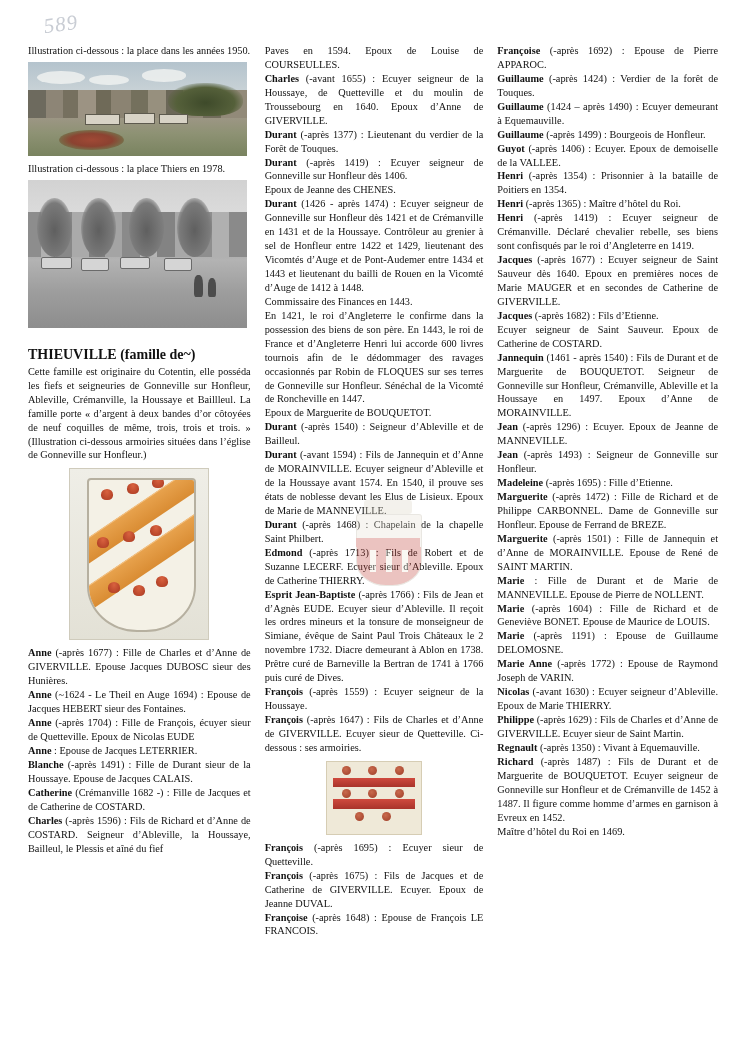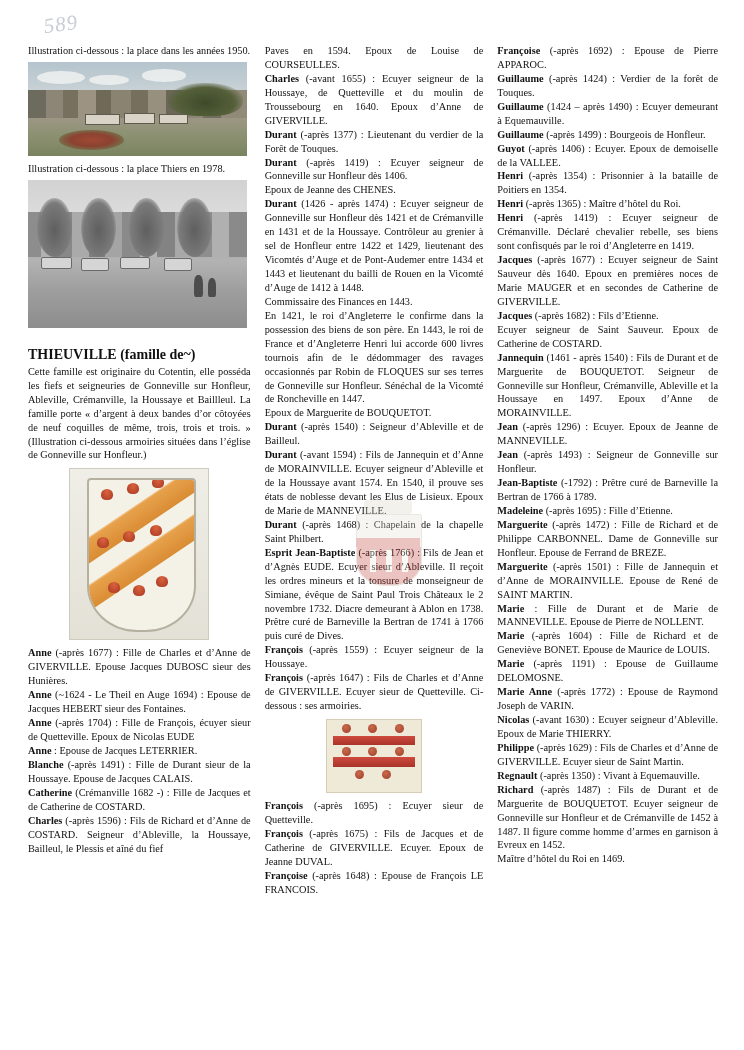--- a/index.html
+++ b/index.html
@@ -325,20 +325,21 @@
       <p class="entry"><span class="nm">Durant</span> <span>(-après 1377) : Lieutenant du verdier de la Forêt de Touques.</span></p>
       <p class="entry"><span class="nm">Durant</span> <span>(-après 1419) : Ecuyer seigneur de Gonneville sur Honfleur dès 1406.</span></p>
       <p class="entry"><span>Epoux de Jeanne des CHENES.</span></p>
       <p class="entry"><span class="nm">Durant</span> <span>(1426 - après 1474) : Ecuyer seigneur de Gonneville sur Honfleur dès 1421 et de Crémanville en 1431 et de la Houssaye. Contrôleur au grenier à sel de Honfleur entre 1422 et 1429, lieutenant des Vicomtés d’Auge et de Pont-Audemer entre 1434 et 1443 et lieutenant du bailli de Rouen en la Vicomté d’Auge de 1412 à 1448.</span></p>
       <p class="entry"><span>Commissaire des Finances en 1443.</span></p>
       <p class="entry"><span>En 1421, le roi d’Angleterre le confirme dans la possession des biens de son père. En 1443, le roi de France et d’Angleterre Henri lui accorde 600 livres tournois afin de le dédommager des ravages occasionnés par Robin de FLOQUES sur ses terres de Gonneville sur Honfleur. Sénéchal de la Vicomté de Roncheville en 1447.</span></p>
       <p class="entry"><span>Epoux de Marguerite de BOUQUETOT.</span></p>
       <p class="entry"><span class="nm">Durant</span> <span>(-après 1540) : Seigneur d’Ableville et de Bailleul.</span></p>
       <p class="entry"><span class="nm">Durant</span> <span>(-avant 1594) : Fils de Jannequin et d’Anne de MORAINVILLE. Ecuyer seigneur d’Ableville et de la Houssaye avant 1574. En 1540, il prouve ses états de noblesse devant les Elus de Lisieux. Epoux de Marie de MANNEVILLE.</span></p>
       <p class="entry"><span class="nm">Durant</span> <span>(-après 1468) : Chapelain de la chapelle Saint Philbert.</span></p>
+      <p class="entry"><span class="nm">Edmond</span> <span>(-après 1713) : Fils de Robert et de Suzanne LECERF. Ecuyer sieur d’Ableville. Epoux de Catherine THIERRY.</span></p>
       <p class="entry"><span class="nm">Esprit Jean-Baptiste</span> <span>(-après 1766) : Fils de Jean et d’Agnès EUDE. Ecuyer sieur d’Ableville. Il reçoit les ordres mineurs et la tonsure de monseigneur de Simiane, évêque de Saint Paul Trois Châteaux le 2 novembre 1732. Diacre demeurant à Ablon en 1738. Prêtre curé de Barneville la Bertran de 1741 à 1766 puis curé de Dives.</span></p>
       <p class="entry"><span class="nm">François</span> <span>(-après 1559) : Ecuyer seigneur de la Houssaye.</span></p>
       <p class="entry"><span class="nm">François</span> <span>(-après 1647) : Fils de Charles et d’Anne de GIVERVILLE. Ecuyer sieur de Quetteville. Ci-dessous : ses armoiries.</span></p>
 
       <div class="arms2">
         <div class="bar" style="top:22%;"></div>
         <div class="bar" style="top:52%;"></div>
         <div class="dot" style="left:16%; top:6%;"></div>
         <div class="dot" style="left:44%; top:6%;"></div>
         <div class="dot" style="left:72%; top:6%;"></div>
@@ -362,21 +363,20 @@
       <p class="entry"><span class="nm">Guyot</span> <span>(-après 1406) : Ecuyer. Epoux de demoiselle de la VALLEE.</span></p>
       <p class="entry"><span class="nm">Henri</span> <span>(-après 1354) : Prisonnier à la bataille de Poitiers en 1354.</span></p>
       <p class="entry"><span class="nm">Henri</span> <span>(-après 1365) : Maître d’hôtel du Roi.</span></p>
       <p class="entry"><span class="nm">Henri</span> <span>(-après 1419) : Ecuyer seigneur de Crémanville. Déclaré chevalier rebelle, ses biens sont confisqués par le roi d’Angleterre en 1419.</span></p>
       <p class="entry"><span class="nm">Jacques</span> <span>(-après 1677) : Ecuyer seigneur de Saint Sauveur dès 1640. Epoux en premières noces de Marie MAUGER et en secondes de Catherine de GIVERVILLE.</span></p>
       <p class="entry"><span class="nm">Jacques</span> <span>(-après 1682) : Fils d’Etienne.</span></p>
       <p class="entry"><span>Ecuyer seigneur de Saint Sauveur. Epoux de Catherine de COSTARD.</span></p>
       <p class="entry"><span class="nm">Jannequin</span> <span>(1461 - après 1540) : Fils de Durant et de Marguerite de BOUQUETOT. Seigneur de Gonneville sur Honfleur, Crémanville, Ableville et la Houssaye en 1497. Epoux d’Anne de MORAINVILLE.</span></p>
       <p class="entry"><span class="nm">Jean</span> <span>(-après 1296) : Ecuyer. Epoux de Jeanne de MANNEVILLE.</span></p>
       <p class="entry"><span class="nm">Jean</span> <span>(-après 1493) : Seigneur de Gonneville sur Honfleur.</span></p>
-      <p class="entry"><span class="nm">Jean-Baptiste</span> <span>(-1792) : Prêtre curé de Barneville la Bertran de 1766 à 1789.</span></p>
       <p class="entry"><span class="nm">Madeleine</span> <span>(-après 1695) : Fille d’Etienne.</span></p>
       <p class="entry"><span class="nm">Marguerite</span> <span>(-après 1472) : Fille de Richard et de Philippe CARBONNEL. Dame de Gonneville sur Honfleur. Epouse de Ferrand de BREZE.</span></p>
       <p class="entry"><span class="nm">Marguerite</span> <span>(-après 1501) : Fille de Jannequin et d’Anne de MORAINVILLE. Epouse de René de SAINT MARTIN.</span></p>
       <p class="entry"><span class="nm">Marie</span> <span>: Fille de Durant et de Marie de MANNEVILLE. Epouse de Pierre de NOLLENT.</span></p>
       <p class="entry"><span class="nm">Marie</span> <span>(-après 1604) : Fille de Richard et de Geneviève BONET. Epouse de Maurice de LOUIS.</span></p>
       <p class="entry"><span class="nm">Marie</span> <span>(-après 1191) : Epouse de Guillaume DELOMOSNE.</span></p>
       <p class="entry"><span class="nm">Marie Anne</span> <span>(-après 1772) : Epouse de Raymond Joseph de VARIN.</span></p>
       <p class="entry"><span class="nm">Nicolas</span> <span>(-avant 1630) : Ecuyer seigneur d’Ableville. Epoux de Marie THIERRY.</span></p>
       <p class="entry"><span class="nm">Philippe</span> <span>(-après 1629) : Fils de Charles et d’Anne de GIVERVILLE. Ecuyer sieur de Saint Martin.</span></p>
       <p class="entry"><span class="nm">Regnault</span> <span>(-après 1350) : Vivant à Equemauville.</span></p>

